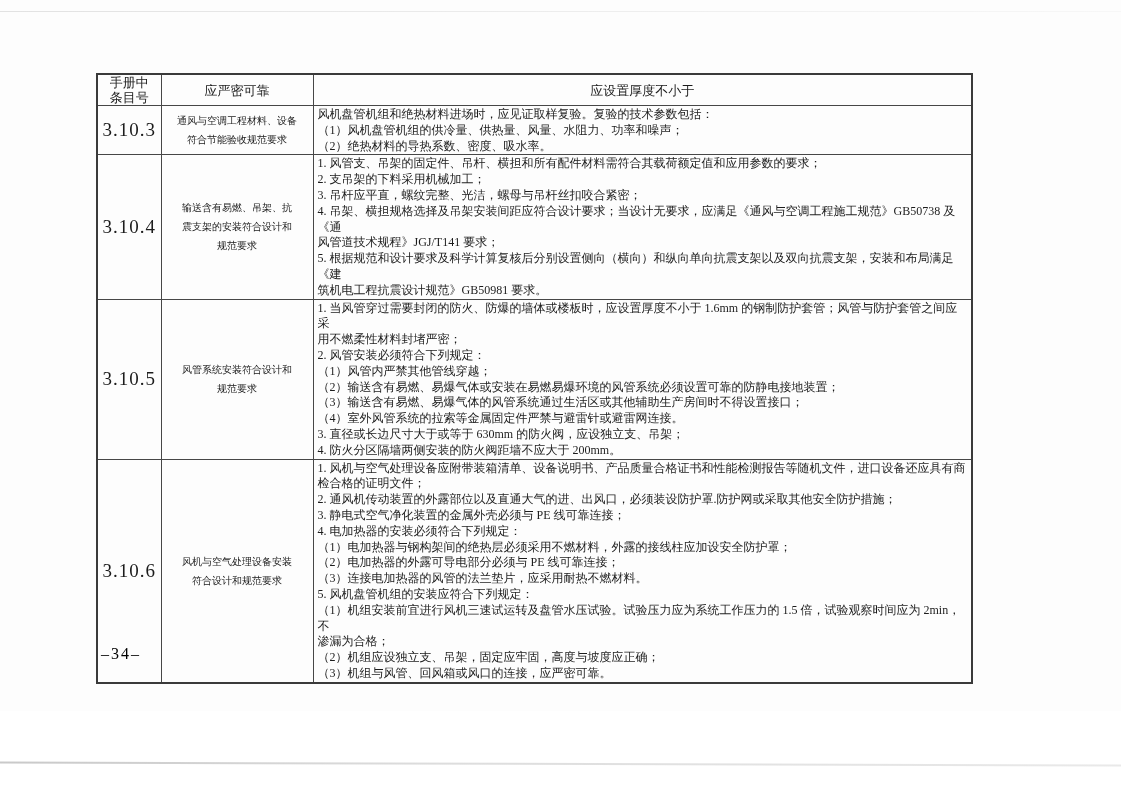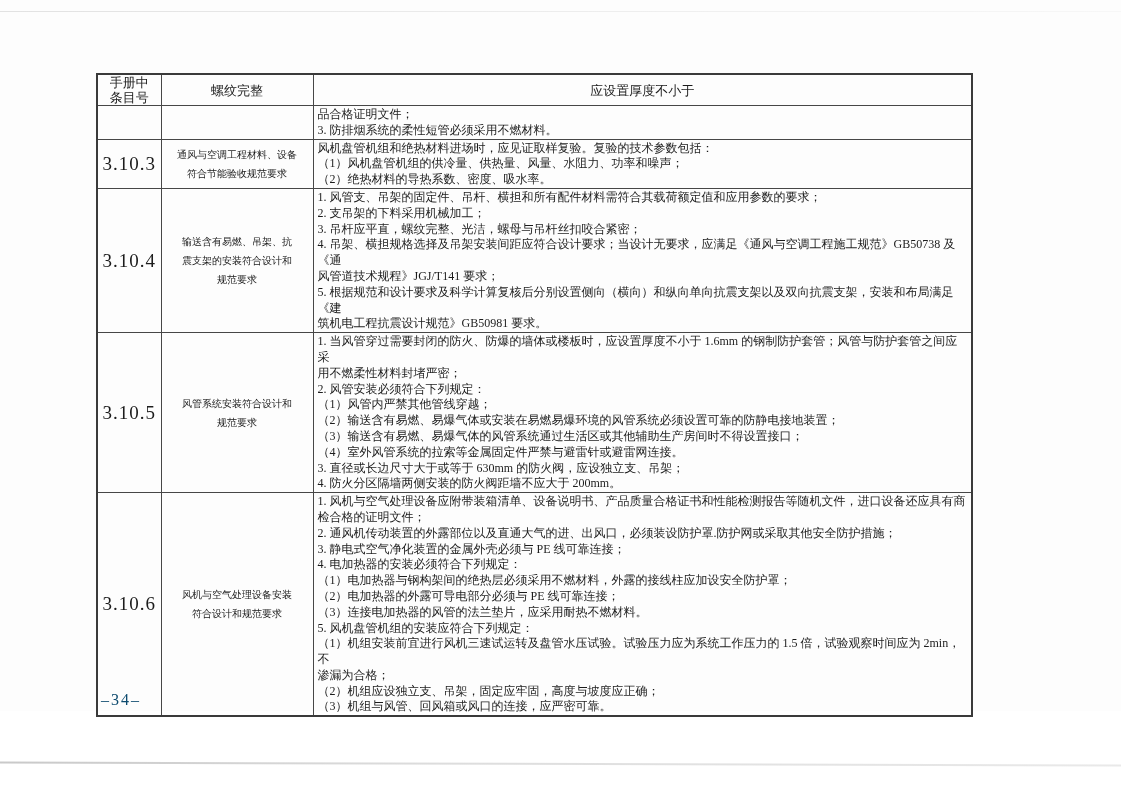--- a/index.html
+++ b/index.html
@@ -82,52 +82,45 @@
   tr.h-row1 { height: 47px; }
   tr.h-row2 { height: 113px; }
   tr.h-row3 { height: 142px; }
   tr.h-row4 { height: 200px; }
   .page-number {
     position: absolute;
     left: 101px;
     top: 645px;
     font-size: 16px;
     letter-spacing: 2px;
-    color: #0c4a6e;
-    margin-top: 46px;
+    color: #000000;
   }
 </style>
 </head>
 <body>
 
 <div class="page">
 
   <div class="artifact-top"></div>
 
   <table class="spec-table">
     <colgroup>
       <col style="width:64px">
       <col style="width:152px">
       <col style="width:659px">
     </colgroup>
     <thead>
       <tr class="h-header">
         <th>手册中
 条目号</th>
-        <th>螺纹完整</th>
+        <th>应严密可靠</th>
         <th>应设置厚度不小于</th>
       </tr>
     </thead>
     <tbody>
-      <tr class="h-row0">
-        <td class="cell-item-no"></td>
-        <td class="cell-item-title"></td>
-        <td class="cell-content">品合格证明文件；
-3. 防排烟系统的柔性短管必须采用不燃材料。</td>
-      </tr>
       <tr class="h-row1">
         <td class="cell-item-no">3.10.3</td>
         <td class="cell-item-title">通风与空调工程材料、设备
 符合节能验收规范要求</td>
         <td class="cell-content">风机盘管机组和绝热材料进场时，应见证取样复验。复验的技术参数包括：
 （1）风机盘管机组的供冷量、供热量、风量、水阻力、功率和噪声；
 （2）绝热材料的导热系数、密度、吸水率。</td>
       </tr>
       <tr class="h-row2">
         <td class="cell-item-no">3.10.4</td>

